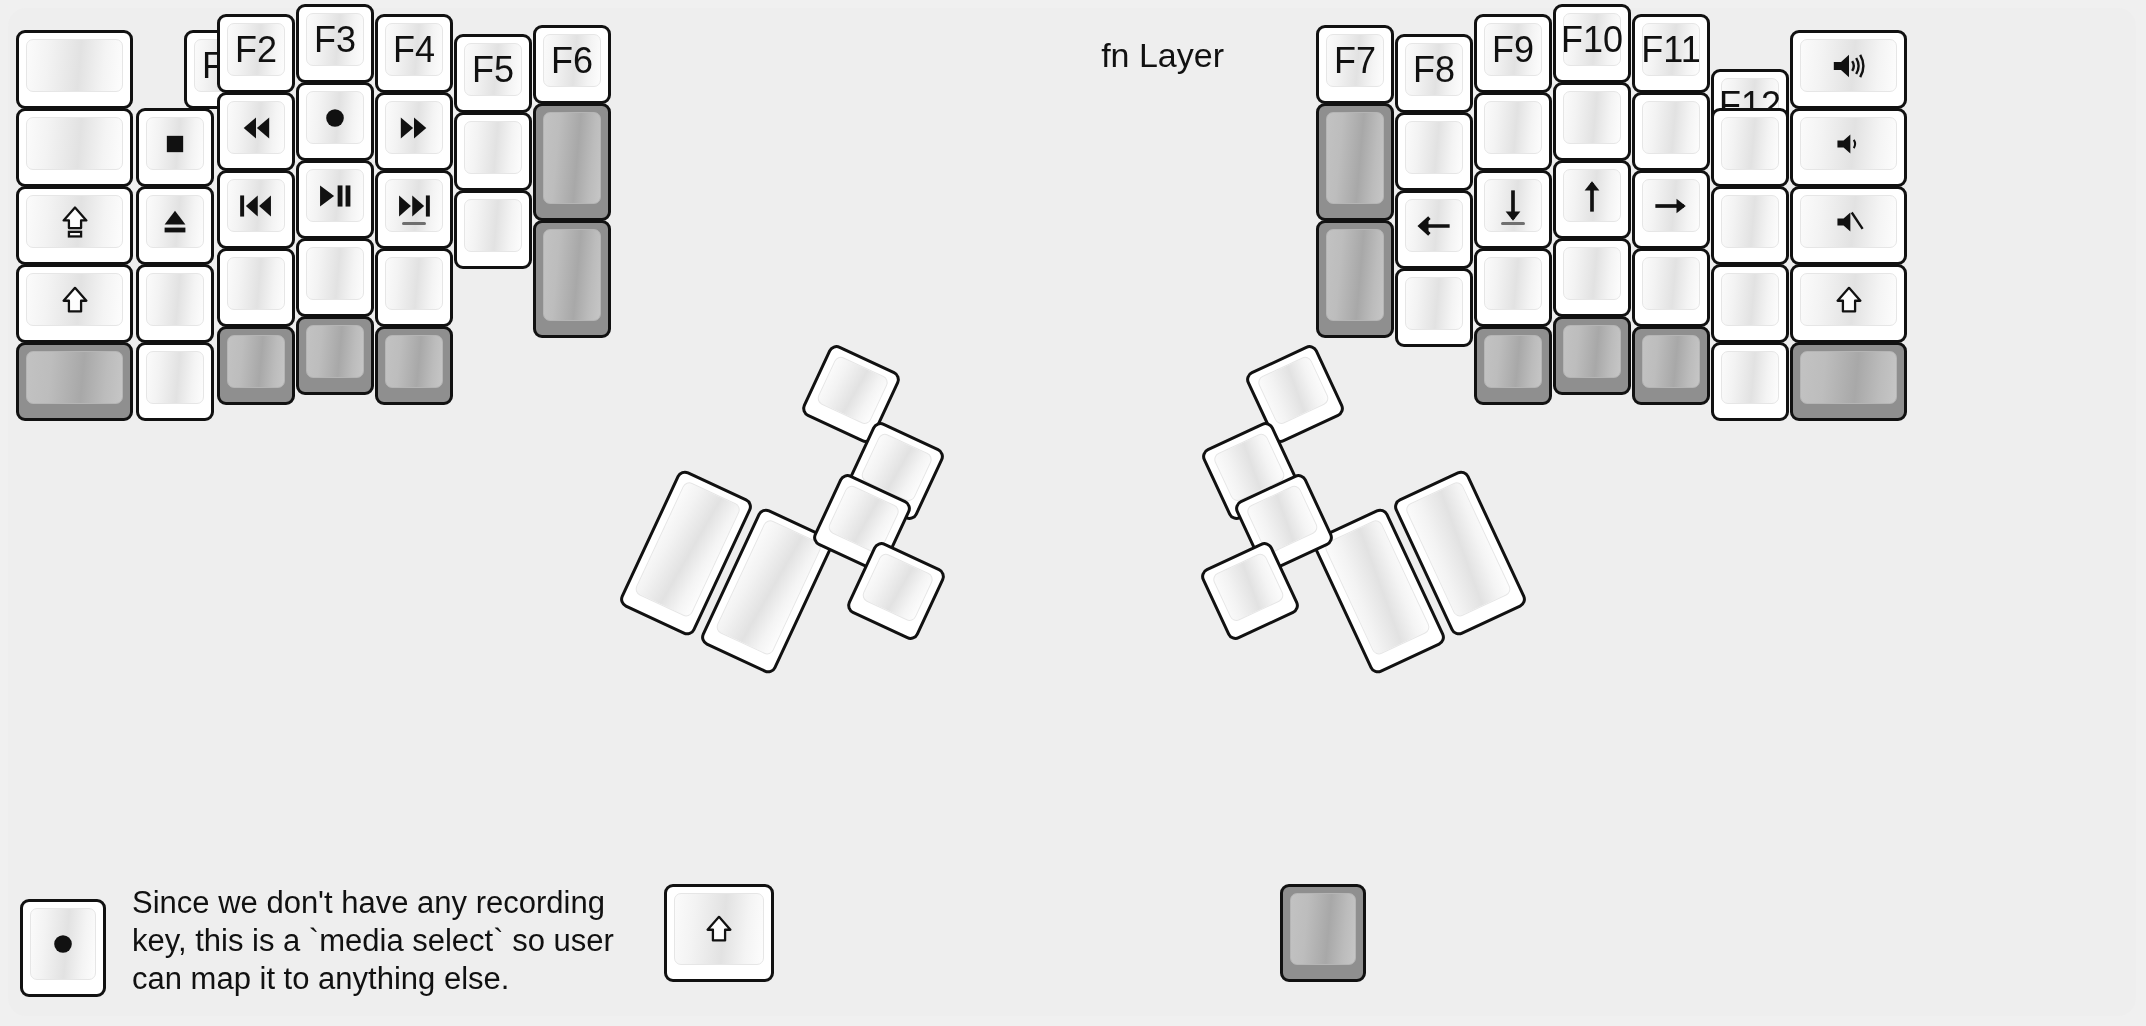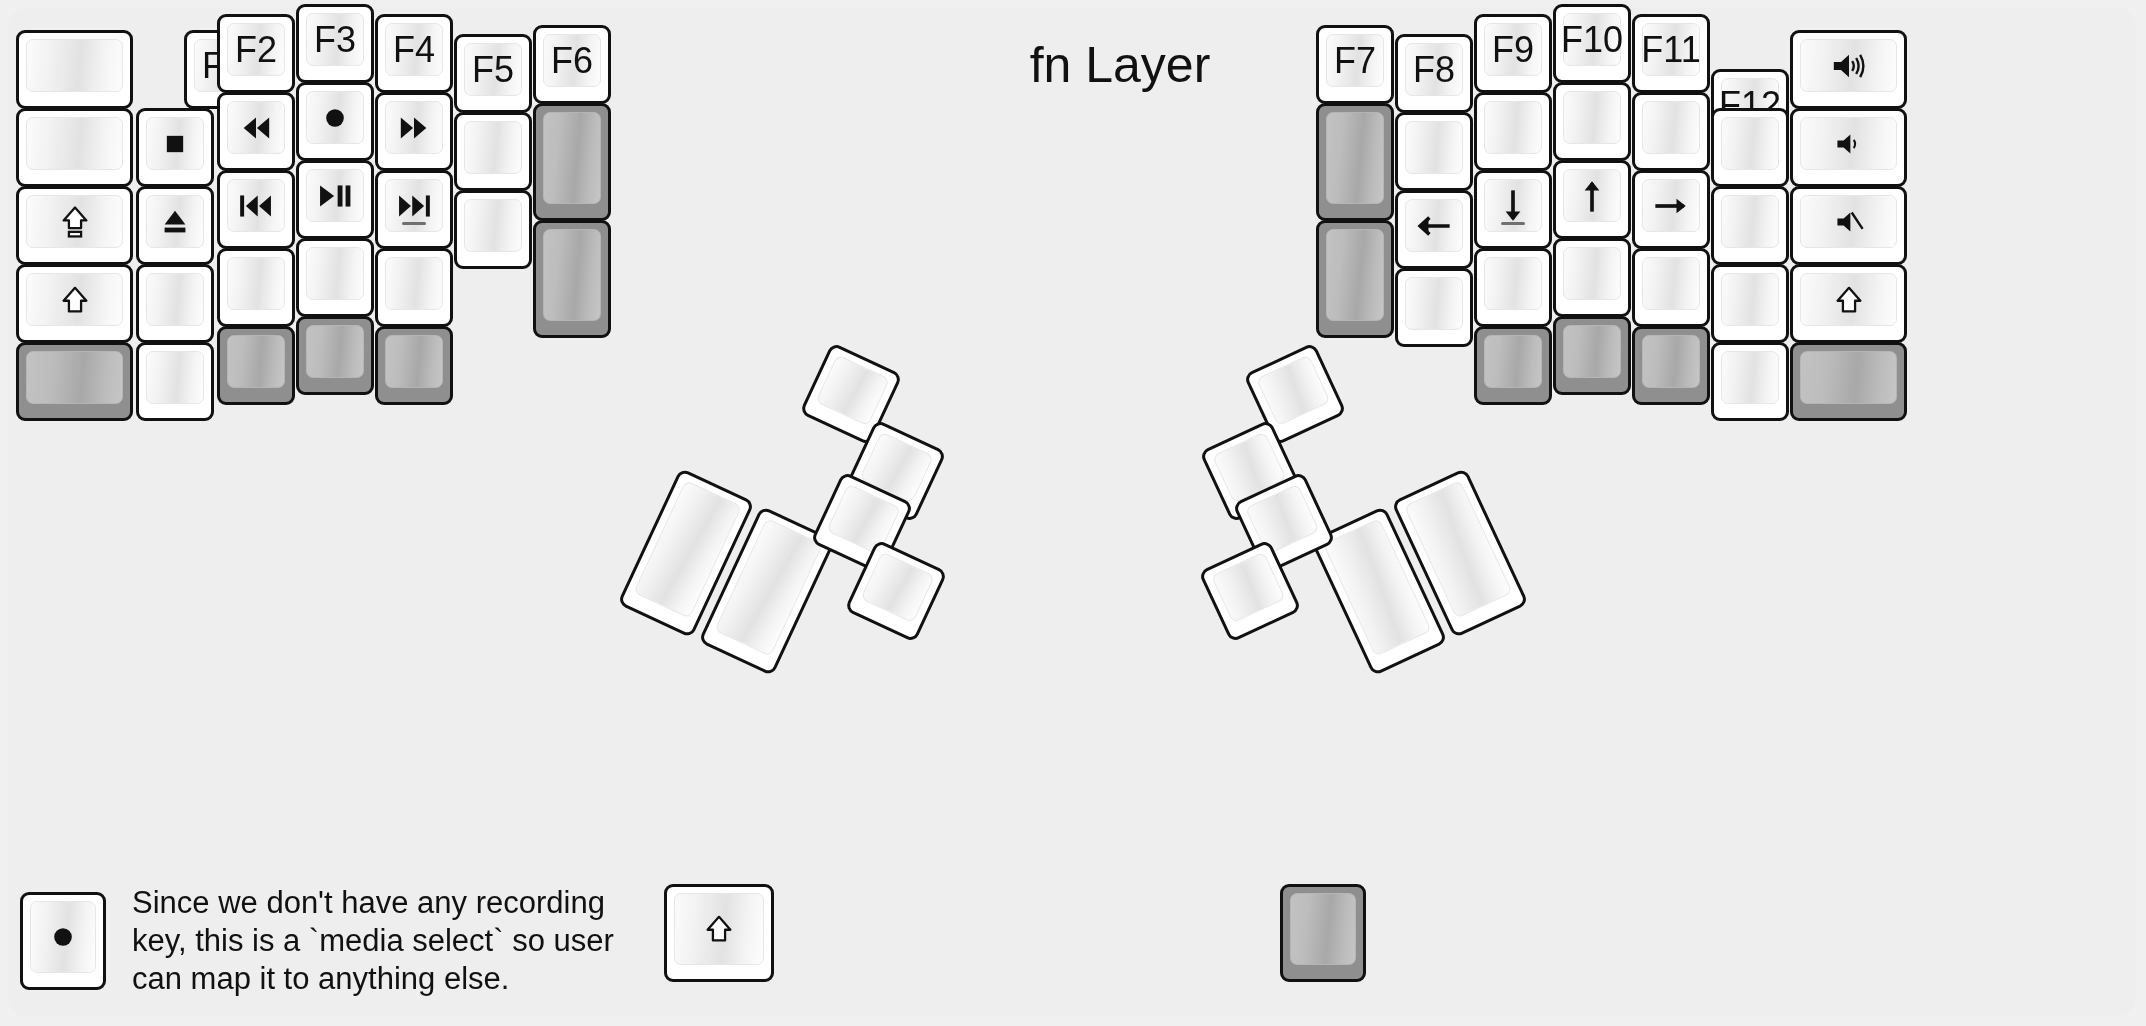--- a/index.html
+++ b/index.html
@@ -44,22 +44,22 @@
   .homing{
     position:absolute;left:50%;transform:translateX(-50%);
     bottom:6px;width:24px;height:3px;background:#6f6f6f;border-radius:2px;
   }
 
   
   .ico{display:block;}
 
   
   #title{
-    position:absolute;left:990px;top:36px;width:260px;
-    font-size:50px;color:#111;text-align:center;white-space:nowrap;
+    position:absolute;left:964px;top:36px;width:260px;
+    font-size:34px;color:#111;text-align:right;white-space:nowrap;
   }
 
   
   .legend-row{position:absolute;display:flex;align-items:center;}
   .legend-key{
     position:relative;box-sizing:border-box;
     border:3px solid #111;border-radius:9px;background:#fff;
     flex:0 0 auto;
   }
   .legend-key .cap{
@@ -550,21 +550,21 @@
         </div>
       </div>
       <div class="key" style="left: 1211px; top: 552px; width: 78px; height: 78px; transform: rotate(-25deg);">
         <div class="cap">
           <div class="legend"></div>
         </div>
       </div>
     </div>
 
   <div id="footer">
-      <div class="legend-row" style="left: 20px; top: 884px;">
+      <div class="legend-row" style="left: 20px; top: 884px; align-items: flex-end;">
         <div class="legend-key" style="width: 86px; height: 98px;">
           <div class="cap">
             <svg class="ico" width="40" height="40" viewBox="0 0 100 100" xmlns="http://www.w3.org/2000/svg">
               <circle cx="50" cy="50" r="22" fill="#111"></circle>
             </svg>
           </div>
         </div>
         <div class="legend-text">Since we don't have any recording
 key, this is a `media select` so user
 can map it to anything else.</div>

